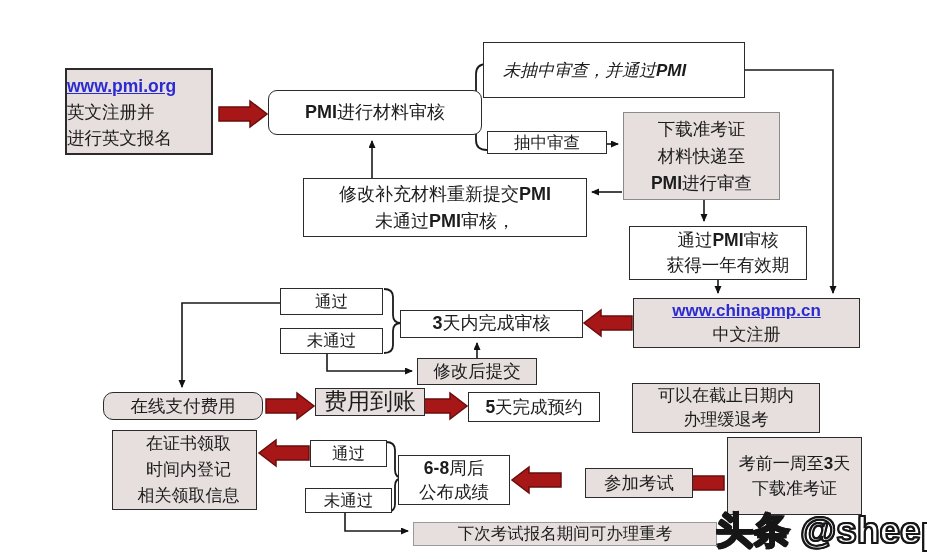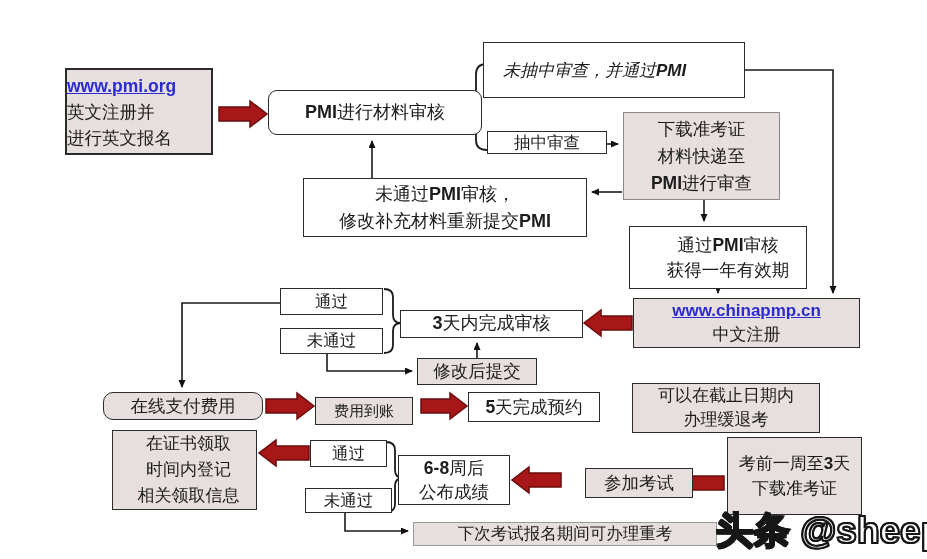--- a/index.html
+++ b/index.html
@@ -76,28 +76,28 @@
   <div class="node" style="left:487px;top:131px;width:120px;height:23px;font-size:16.5px;">
     <div class="ln mix">抽中审查</div>
   </div>
 
   <div class="node shaded" style="left:623px;top:112px;width:157px;height:88px;border-color:#8a8a8a;font-size:17.5px;line-height:27px;">
     <div class="ln mix">下载准考证</div>
     <div class="ln mix">材料快递至</div>
     <div class="ln mix"><span class="lat">PMI</span>进行审查</div>
   </div>
 
-  <div class="node" style="left:629px;top:226px;width:178px;height:63px;font-size:17.5px;line-height:25px;padding-left:20px;">
+  <div class="node" style="left:629px;top:226px;width:178px;height:54px;font-size:17.5px;line-height:25px;padding-left:20px;">
     <div class="ln mix">通过<span class="lat">PMI</span>审核</div>
     <div class="ln mix">获得一年有效期</div>
   </div>
 
   <div class="node" style="left:303px;top:178px;width:284px;height:59px;font-size:18px;line-height:27px;">
+    <div class="ln mix">修改补充材料重新提交<span class="lat">PMI</span></div>
     <div class="ln mix">未通过<span class="lat">PMI</span>审核，</div>
-    <div class="ln mix">修改补充材料重新提交<span class="lat">PMI</span></div>
   </div>
 
   <div class="node shaded" style="left:633px;top:298px;width:227px;height:50px;line-height:24px;">
     <span class="link">www.chinapmp.cn</span>
     <div class="ln mix">中文注册</div>
   </div>
 
   <div class="node shaded" style="left:632px;top:360px;width:188px;height:50px;font-size:17px;line-height:24px;margin-top:23px;">
     <div class="ln mix">可以在截止日期内</div>
     <div class="ln mix">办理缓退考</div>
@@ -116,21 +116,21 @@
   </div>
 
   <div class="node shaded" style="left:417px;top:358px;width:120px;height:27px;font-size:17.5px;">
     <div class="ln mix">修改后提交</div>
   </div>
 
   <div class="node shaded" style="left:103px;top:392px;width:160px;height:28px;font-size:17.5px;border-radius:10px;">
     <div class="ln mix">在线支付费用</div>
   </div>
 
-  <div class="node shaded" style="left:315px;top:397px;width:98px;height:28px;font-size:15px;">
+  <div class="node shaded" style="left:315px;top:388px;width:110px;height:28px;font-size:23px;">
     <div class="ln mix">费用到账</div>
   </div>
 
   <div class="node" style="left:468px;top:392px;width:132px;height:30px;font-size:17.5px;">
     <div class="ln mix"><span class="lat">5</span>天完成预约</div>
   </div>
 
   <div class="node shaded" style="left:112px;top:430px;width:145px;height:80px;font-size:17px;line-height:26px;padding-left:8px;">
     <div class="ln mix">在证书领取</div>
     <div class="ln mix">时间内登记</div>

